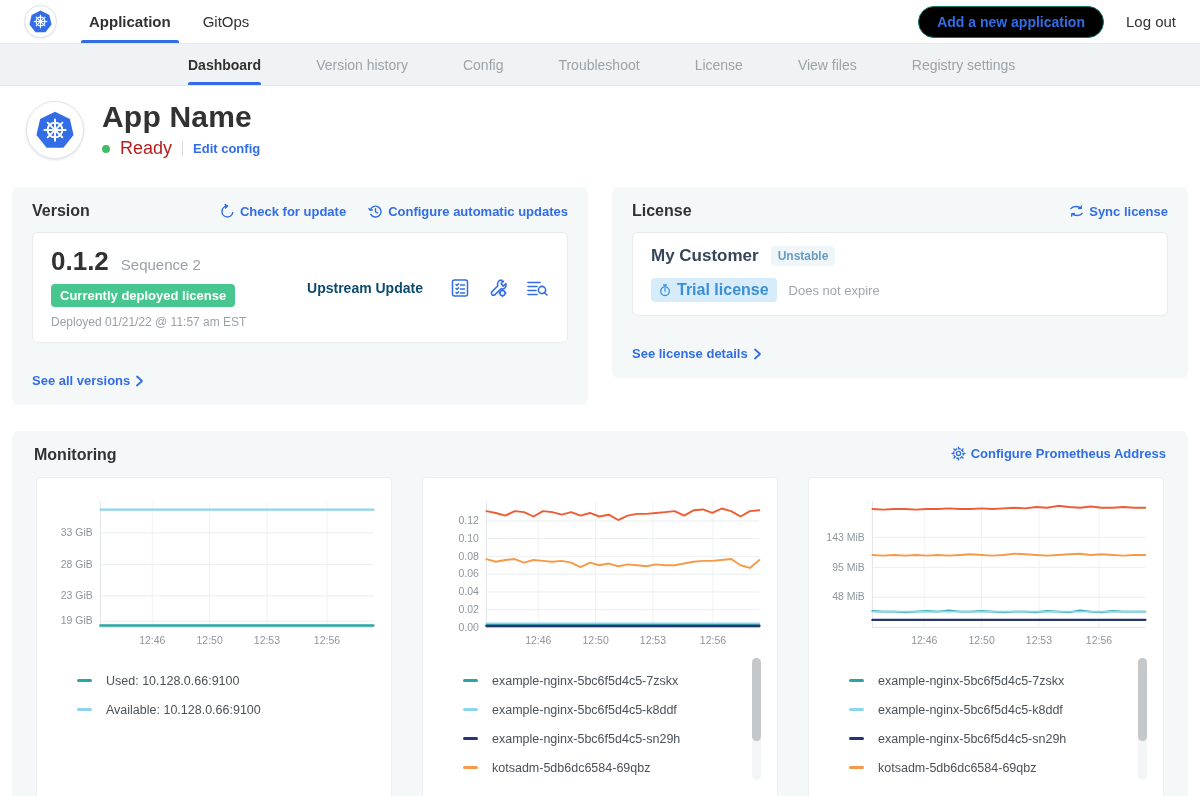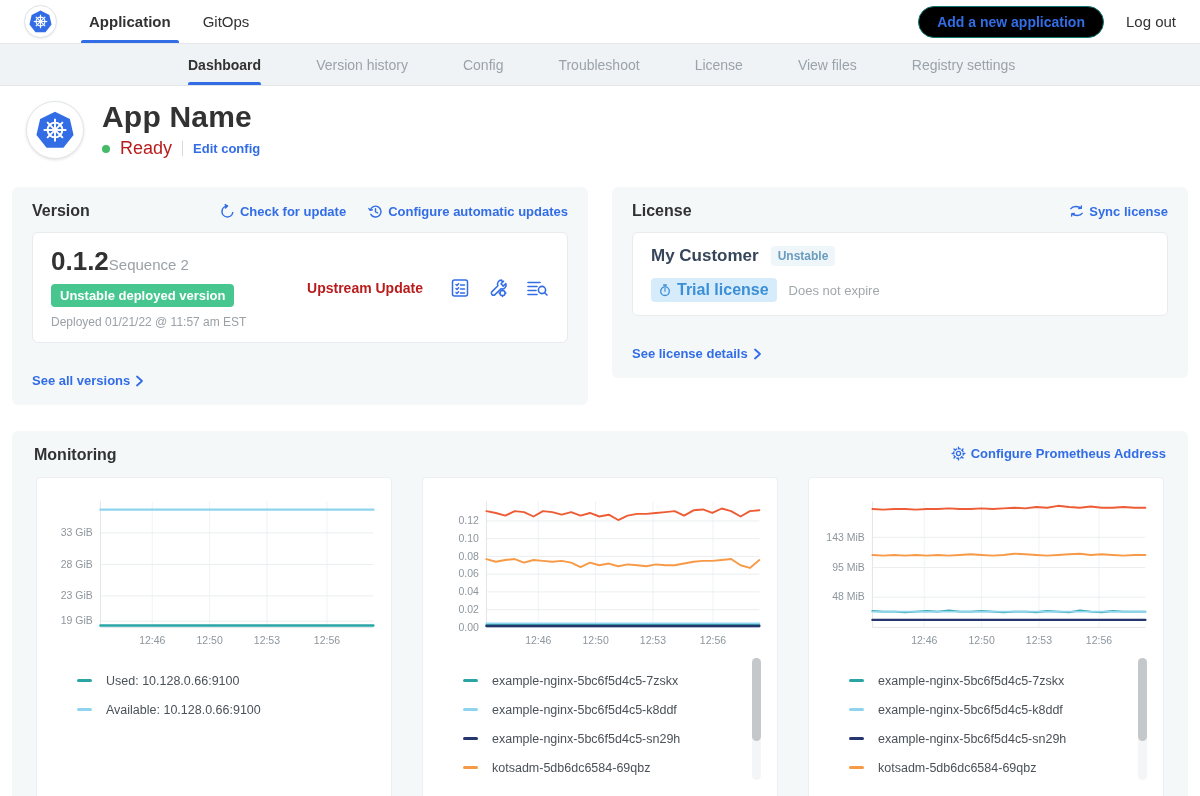--- a/index.html
+++ b/index.html
@@ -51,27 +51,27 @@
   .cards-row { display:flex; gap:24px; padding:0 12px; margin-top:12px; align-items:flex-start; }
   .panel { background:#f4f8f9; border-radius:6px; flex:1; padding:15px 20px 16px; }
   .panel-head { display:flex; align-items:center; justify-content:space-between; margin-bottom:12px; }
   .panel-title { font-size:16px; font-weight:700; }
   .panel-head-links { display:flex; align-items:center; gap:22px; }
   .inner-card { background:#fff; border:1px solid #e8ecee; border-radius:6px; padding:13px 18px; }
 
   
   .version-body { display:flex; align-items:center; }
   .version-left { min-width:230px; }
-  .version-num-row { display:flex; align-items:baseline; gap:0;text-align:center; }
+  .version-num-row { display:flex; align-items:baseline; gap:12px;text-align:center; }
   .version-number { font-size:26px; font-weight:700; }
   .sequence { font-size:15px; color:#9aa1a7; }
   .deployed-badge { display:inline-block; background:#47c78f; color:#fff; font-size:13px;
     font-weight:700; padding:4px 9px; border-radius:4px; margin-top:7px; }
   .deployed-at { font-size:12px; color:#9aa1a7; margin-top:8px; }
-  .version-mid { flex:1; text-align:center; font-size:14px; font-weight:700; color:#b91c1c; }
+  .version-mid { flex:1; text-align:center; font-size:14px; font-weight:700; color:#0c4a6e; }
   .version-icons { display:flex; align-items:center; gap:16px; }
   .v-icon { cursor:pointer; display:flex; }
   .see-link { margin-top:28px; }
 
   
   .license-name-row { display:flex; align-items:center; gap:12px; }
   .customer-name { font-size:17px; font-weight:700; color:#36465a; }
   .channel-badge { background:#eef6fa; color:#6a9cbd; font-size:12px; font-weight:700;
     padding:3px 7px; border-radius:4px; }
   .license-meta-row { display:flex; align-items:center; gap:12px; margin-top:12px; }
@@ -183,21 +183,21 @@
         </span>
       </div>
     </div>
 
     <div class="inner-card version-body">
       <div class="version-left">
         <div class="version-num-row">
           <span class="version-number">0.1.2</span>
           <span class="sequence">Sequence 2</span>
         </div>
-        <span class="deployed-badge">Unstable deployed version</span>
+        <span class="deployed-badge">Currently deployed license</span>
         <div class="deployed-at">Deployed 01/21/22 @ 11:57 am EST</div>
       </div>
       <div class="version-mid">Upstream Update</div>
       <div class="version-icons">
         <span class="v-icon">
           <svg width="22" height="22" viewBox="0 0 22 22" fill="none" stroke="#326de6" stroke-width="1.5">
             <rect x="3.5" y="3" width="15" height="16" rx="2"></rect>
             <path d="M7 7.5 l1 1 l1.6 -1.8 M11.5 8 h4" stroke-linecap="round"></path>
             <path d="M7 11.5 l1 1 l1.6 -1.8 M11.5 12 h4" stroke-linecap="round"></path>
             <path d="M7 15.5 l1 1 l1.6 -1.8 M11.5 16 h4" stroke-linecap="round"></path>

